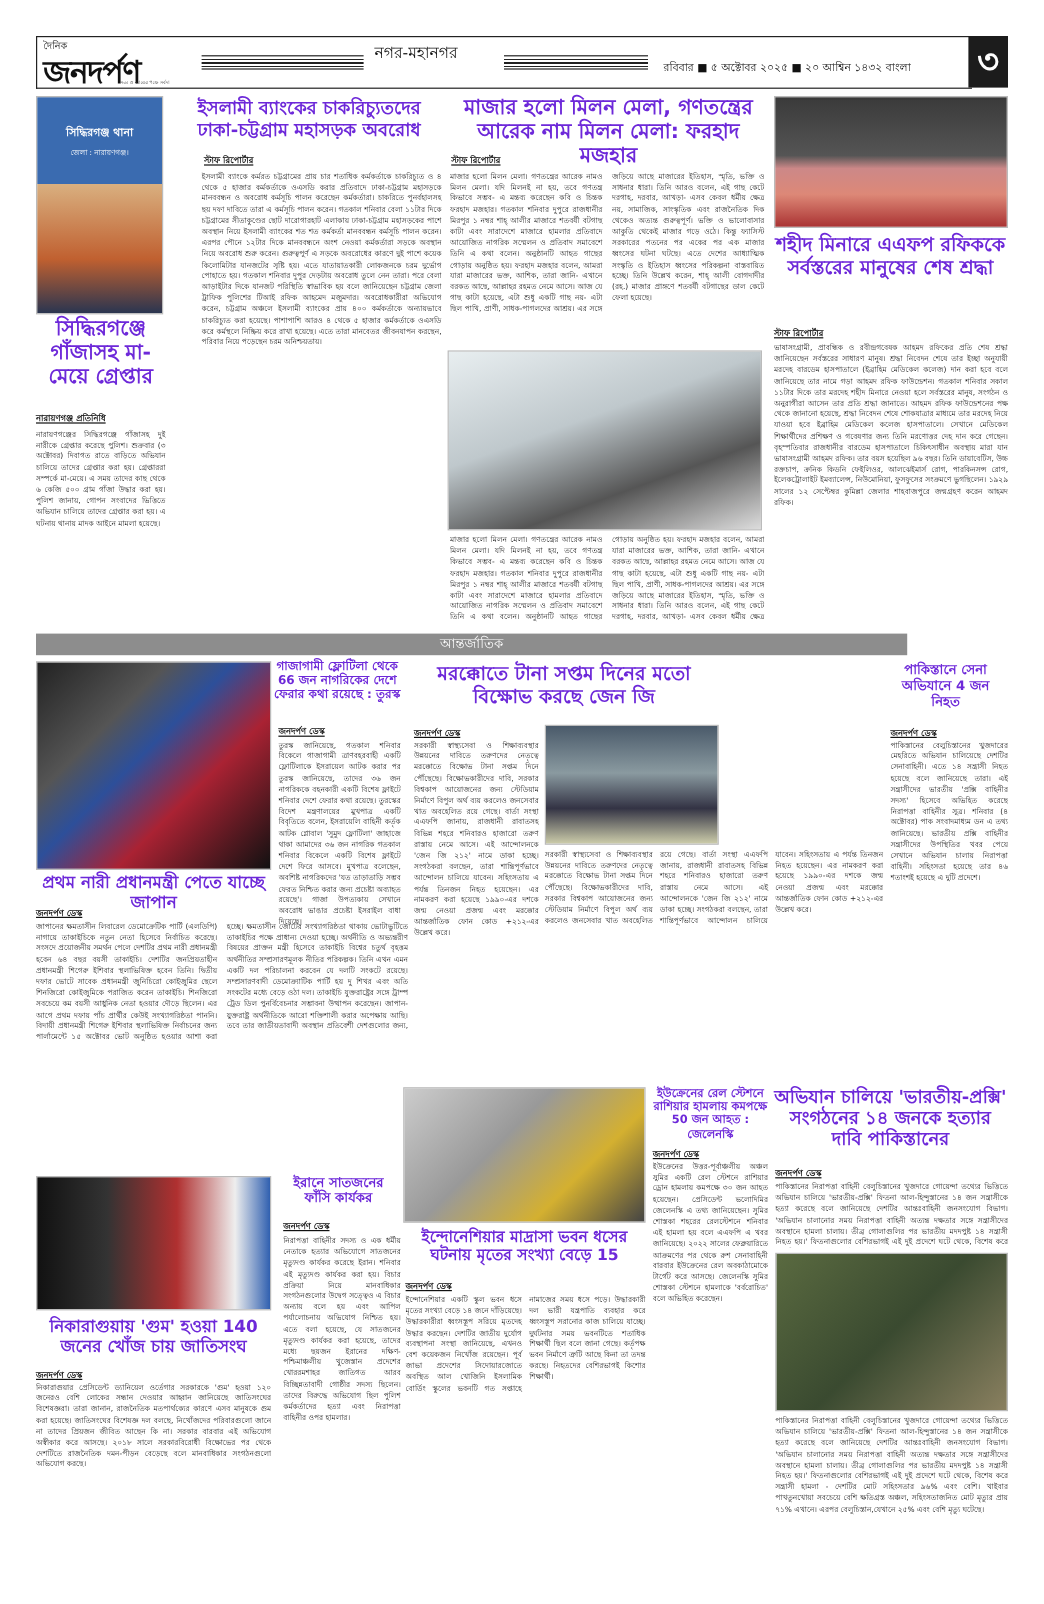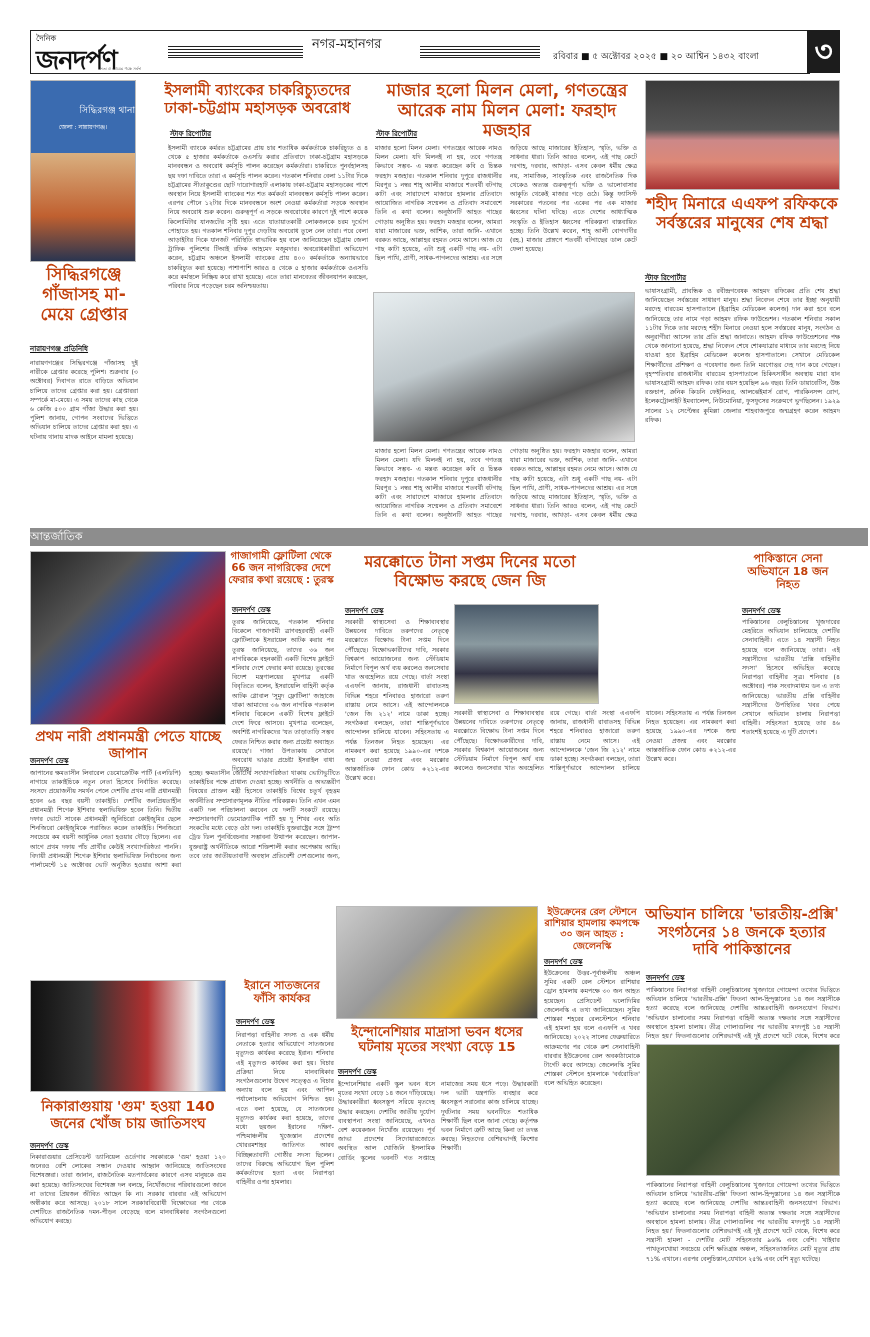--- a/index.html
+++ b/index.html
@@ -7,40 +7,40 @@
 .abs{position:absolute}
 .masthead{left:30px;top:30px;width:780px;height:44px;border:1px solid #222;border-right:none;background:#fff}
 .logo-small{left:36px;top:32px;font-size:8px}
 .logo{left:36px;top:40px;font-size:26px;font-weight:bold;letter-spacing:-1px;font-family:"DejaVu Serif",serif}
 .logo-tag{left:100px;top:66px;font-size:4px;color:#333}
 .lines{height:12px;border-top:1px solid #222;border-bottom:1px solid #222;background:repeating-linear-gradient(#fff 0 2px,#222 2px 3px)}
 .section{left:312px;top:34px;font-size:13px}
 .dateline{left:553px;top:49px;font-size:9px}
 .pagenum{left:807px;top:30px;width:33px;height:43px;background:#1c1c1c;color:#fff;font-size:28px;text-align:center;line-height:43px;font-weight:bold}
 .photo{background:linear-gradient(135deg,#7a8aa8,#3a4660 60%,#a06040);border:1px solid #bbb}
-.h1{font-family:"DejaVu Sans",sans-serif;text-align:center;line-height:1.18;font-weight:bold;color:#c2410c}
+.h1{font-family:"DejaVu Sans",sans-serif;text-align:center;line-height:1.18;font-weight:bold;color:#6d28d9}
 .byline{font-size:7px;text-decoration:underline;font-weight:bold}
 .body{font-size:6.2px;line-height:9.2px;text-align:justify;color:#222;overflow:hidden}
-.bar{left:30px;top:528px;width:838px;height:18px;background:#8d8d8d;color:#fff;text-align:left;font-size:11px;line-height:18px}
+.bar{left:30px;top:528px;width:726px;height:18px;background:#8d8d8d;color:#fff;text-align:center;font-size:11px;line-height:18px}
 </style>
 </head>
 <body>
 
 <div class="abs masthead"></div>
 <div class="abs logo-small">দৈনিক</div>
 <div class="abs logo">জনদর্পণ</div>
 <div class="abs logo-tag">সত্য ও ন্যায়ের পক্ষে সর্বদা</div>
 <div class="abs lines" style="left:168px;top:46px;width:135px"></div>
 <div class="abs section">নগর-মহানগর</div>
 <div class="abs lines" style="left:420px;top:46px;width:120px"></div>
 <div class="abs dateline">রবিবার ■ ৫ অক্টোবর ২০২৫ ■ ২০ আশ্বিন ১৪৩২ বাংলা</div>
 <div class="abs pagenum">৩</div>
 
 <div class="abs photo" style="left:30px;top:80px;width:106px;height:182px;background:linear-gradient(#3a6bb0 0,#3a6bb0 40%,#d9b080 40%,#c06030 75%,#2a3550)">
-  <div style="color:#fff;font-size:9px;text-align:right;margin-top:22px;font-weight:normal">সিদ্ধিরগঞ্জ থানা</div>
+  <div style="color:#fff;font-size:9px;text-align:center;margin-top:22px;font-weight:bold">সিদ্ধিরগঞ্জ থানা</div>
   <div style="color:#fff;font-size:6px;text-align:center;margin-top:4px">জেলা : নারায়ণগঞ্জ।</div>
 </div>
 <div class="abs h1" style="left:28px;top:264px;width:112px;font-size:17px">সিদ্ধিরগঞ্জে গাঁজাসহ মা-মেয়ে গ্রেপ্তার</div>
 <div class="abs byline" style="left:30px;top:343px">নারায়ণগঞ্জ প্রতিনিধি</div>
 <div class="abs body" style="left:30px;top:358px;width:108px;height:162px">নারায়ণগঞ্জের সিদ্ধিরগঞ্জে গাঁজাসহ দুই নারীকে গ্রেপ্তার করেছে পুলিশ। শুক্রবার (৩ অক্টোবর) দিবাগত রাতে বাড়িতে অভিযান চালিয়ে তাদের গ্রেপ্তার করা হয়। গ্রেপ্তাররা সম্পর্কে মা-মেয়ে। এ সময় তাদের কাছ থেকে ৬ কেজি ৫০০ গ্রাম গাঁজা উদ্ধার করা হয়। পুলিশ জানায়, গোপন সংবাদের ভিত্তিতে অভিযান চালিয়ে তাদের গ্রেপ্তার করা হয়। এ ঘটনায় থানায় মাদক আইনে মামলা হয়েছে।</div>
 
 <div class="abs h1" style="left:150px;top:82px;width:215px;font-size:15px">ইসলামী ব্যাংকের চাকরিচ্যুতদের ঢাকা-চট্টগ্রাম মহাসড়ক অবরোধ</div>
 <div class="abs byline" style="left:170px;top:128px">স্টাফ রিপোর্টার</div>
 <div class="abs body" style="left:168px;top:143px;width:200px;height:377px">ইসলামী ব্যাংকে কর্মরত চট্টগ্রামের প্রায় চার শতাধিক কর্মকর্তাকে চাকরিচ্যুত ও ৪ থেকে ৫ হাজার কর্মকর্তাকে ওএসডি করার প্রতিবাদে ঢাকা-চট্টগ্রাম মহাসড়কে মানববন্ধন ও অবরোধ কর্মসূচি পালন করেছেন কর্মকর্তারা। চাকরিতে পুনর্বহালসহ ছয় দফা দাবিতে তারা এ কর্মসূচি পালন করেন। গতকাল শনিবার বেলা ১১টার দিকে চট্টগ্রামের সীতাকুণ্ডের ছোট দারোগারহাট এলাকায় ঢাকা-চট্টগ্রাম মহাসড়কের পাশে অবস্থান নিয়ে ইসলামী ব্যাংকের শত শত কর্মকর্তা মানববন্ধন কর্মসূচি পালন করেন। এরপর পৌনে ১২টার দিকে মানববন্ধনে অংশ নেওয়া কর্মকর্তারা সড়কে অবস্থান নিয়ে অবরোধ শুরু করেন। গুরুত্বপূর্ণ এ সড়কে অবরোধের কারণে দুই পাশে কয়েক কিলোমিটার যানজটের সৃষ্টি হয়। এতে যাতায়াতকারী লোকজনকে চরম দুর্ভোগ পোহাতে হয়। গতকাল শনিবার দুপুর দেড়টায় অবরোধ তুলে নেন তারা। পরে বেলা আড়াইটার দিকে যানজট পরিস্থিতি স্বাভাবিক হয় বলে জানিয়েছেন চট্টগ্রাম জেলা ট্রাফিক পুলিশের টিআই রফিক আহমেদ মজুমদার। অবরোধকারীরা অভিযোগ করেন, চট্টগ্রাম অঞ্চলে ইসলামী ব্যাংকের প্রায় ৪০০ কর্মকর্তাকে অন্যায়ভাবে চাকরিচ্যুত করা হয়েছে। পাশাপাশি আরও ৪ থেকে ৫ হাজার কর্মকর্তাকে ওএসডি করে কর্মস্থলে নিষ্ক্রিয় করে রাখা হয়েছে। এতে তারা মানবেতর জীবনযাপন করছেন, পরিবার নিয়ে পড়েছেন চরম অনিশ্চয়তায়।</div>
 
@@ -65,30 +65,30 @@
 <div class="abs h1" style="left:226px;top:550px;width:110px;font-size:10px">গাজাগামী ফ্লোটিলা থেকে 66 জন নাগরিকের দেশে ফেরার কথা রয়েছে : তুরস্ক</div>
 <div class="abs byline" style="left:232px;top:604px">জনদর্পণ ডেস্ক</div>
 <div class="abs body" style="left:232px;top:617px;width:102px;height:250px">তুরস্ক জানিয়েছে, গতকাল শনিবার বিকেলে গাজাগামী ত্রাণবহরবাহী একটি ফ্লোটিলাকে ইসরায়েল আটক করার পর তুরস্ক জানিয়েছে, তাদের ৩৬ জন নাগরিককে বহনকারী একটি বিশেষ ফ্লাইটে শনিবার দেশে ফেরার কথা রয়েছে। তুরস্কের বিদেশ মন্ত্রণালয়ের মুখপাত্র একটি বিবৃতিতে বলেন, ইসরায়েলি বাহিনী কর্তৃক আটক গ্লোবাল 'সুমুদ ফ্লোটিলা' জাহাজে থাকা আমাদের ৩৬ জন নাগরিক গতকাল শনিবার বিকেলে একটি বিশেষ ফ্লাইটে দেশে ফিরে আসবে। মুখপাত্র বলেছেন, অবশিষ্ট নাগরিকদের 'যত তাড়াতাড়ি সম্ভব ফেরত নিশ্চিত করার জন্য প্রচেষ্টা অব্যাহত রয়েছে'। গাজা উপত্যকায় সেখানে অবরোধ ভাঙার প্রচেষ্টা ইসরাইল বাধা দিয়েছে।</div>
 
 <div class="abs h1" style="left:345px;top:553px;width:250px;font-size:16px">মরক্কোতে টানা সপ্তম দিনের মতো বিক্ষোভ করছে জেন জি</div>
 <div class="abs byline" style="left:345px;top:605px">জনদর্পণ ডেস্ক</div>
 <div class="abs body" style="left:345px;top:617px;width:104px;height:250px">সরকারী স্বাস্থ্যসেবা ও শিক্ষাব্যবস্থার উন্নয়নের দাবিতে তরুণদের নেতৃত্বে মরক্কোতে বিক্ষোভ টানা সপ্তম দিনে পৌঁছেছে। বিক্ষোভকারীদের দাবি, সরকার বিশ্বকাপ আয়োজনের জন্য স্টেডিয়াম নির্মাণে বিপুল অর্থ ব্যয় করলেও জনসেবার খাত অবহেলিত রয়ে গেছে। বার্তা সংস্থা এএফপি জানায়, রাজধানী রাবাতসহ বিভিন্ন শহরে শনিবারও হাজারো তরুণ রাস্তায় নেমে আসে। এই আন্দোলনকে 'জেন জি ২১২' নামে ডাকা হচ্ছে। সংগঠকরা বলছেন, তারা শান্তিপূর্ণভাবে আন্দোলন চালিয়ে যাবেন। সহিংসতায় এ পর্যন্ত তিনজন নিহত হয়েছেন। এর নামকরণ করা হয়েছে ১৯৯০-এর দশকে জন্ম নেওয়া প্রজন্ম এবং মরক্কোর আন্তর্জাতিক ফোন কোড +২১২-এর উল্লেখ করে।</div>
 <div class="abs photo" style="left:454px;top:604px;width:145px;height:100px;background:linear-gradient(#4a5a6a,#8a9aa0 40%,#334 70%,#cca)"></div>
 <div class="abs body" style="left:454px;top:708px;width:282px;height:165px;column-count:3;column-gap:6px">সরকারী স্বাস্থ্যসেবা ও শিক্ষাব্যবস্থার উন্নয়নের দাবিতে তরুণদের নেতৃত্বে মরক্কোতে বিক্ষোভ টানা সপ্তম দিনে পৌঁছেছে। বিক্ষোভকারীদের দাবি, সরকার বিশ্বকাপ আয়োজনের জন্য স্টেডিয়াম নির্মাণে বিপুল অর্থ ব্যয় করলেও জনসেবার খাত অবহেলিত রয়ে গেছে। বার্তা সংস্থা এএফপি জানায়, রাজধানী রাবাতসহ বিভিন্ন শহরে শনিবারও হাজারো তরুণ রাস্তায় নেমে আসে। এই আন্দোলনকে 'জেন জি ২১২' নামে ডাকা হচ্ছে। সংগঠকরা বলছেন, তারা শান্তিপূর্ণভাবে আন্দোলন চালিয়ে যাবেন। সহিংসতায় এ পর্যন্ত তিনজন নিহত হয়েছেন। এর নামকরণ করা হয়েছে ১৯৯০-এর দশকে জন্ম নেওয়া প্রজন্ম এবং মরক্কোর আন্তর্জাতিক ফোন কোড +২১২-এর উল্লেখ করে।</div>
 
-<div class="abs h1" style="left:738px;top:553px;width:100px;font-size:11px">পাকিস্তানে সেনা অভিযানে 18 জন নিহত</div>
+<div class="abs h1" style="left:738px;top:553px;width:100px;font-size:11px">পাকিস্তানে সেনা অভিযানে 4 জন নিহত</div>
 <div class="abs byline" style="left:742px;top:605px">জনদর্পণ ডেস্ক</div>
 <div class="abs body" style="left:742px;top:617px;width:98px;height:250px">পাকিস্তানের বেলুচিস্তানের খুজদারের মেহরিতে অভিযান চালিয়েছে দেশটির সেনাবাহিনী। এতে ১৪ সন্ত্রাসী নিহত হয়েছে বলে জানিয়েছে তারা। এই সন্ত্রাসীদের ভারতীয় 'প্রক্সি বাহিনীর সদস্য' হিসেবে অভিহিত করেছে নিরাপত্তা বাহিনীর সূত্র। শনিবার (৪ অক্টোবর) পাক সংবাদমাধ্যম ডন এ তথ্য জানিয়েছে। ভারতীয় প্রক্সি বাহিনীর সন্ত্রাসীদের উপস্থিতির খবর পেয়ে সেখানে অভিযান চালায় নিরাপত্তা বাহিনী। সহিংসতা হয়েছে তার ৪৬ শতাংশই হয়েছে এ দুটি প্রদেশে।</div>
 
 <div class="abs photo" style="left:336px;top:906px;width:202px;height:113px;background:linear-gradient(135deg,#ccc,#999 40%,#d4b030 70%,#444)"></div>
 <div class="abs h1" style="left:336px;top:1024px;width:202px;font-size:13px">ইন্দোনেশিয়ার মাদ্রাসা ভবন ধসের ঘটনায় মৃতের সংখ্যা বেড়ে 15</div>
 <div class="abs byline" style="left:338px;top:1066px">জনদর্পণ ডেস্ক</div>
 <div class="abs body" style="left:338px;top:1079px;width:200px;height:240px;column-count:2;column-gap:6px">ইন্দোনেশিয়ার একটি স্কুল ভবন ধসে মৃতের সংখ্যা বেড়ে ১৪ জনে দাঁড়িয়েছে। উদ্ধারকারীরা ধ্বংসস্তূপ সরিয়ে মৃতদেহ উদ্ধার করছেন। দেশটির জাতীয় দুর্যোগ ব্যবস্থাপনা সংস্থা জানিয়েছে, এখনও বেশ কয়েকজন নিখোঁজ রয়েছেন। পূর্ব জাভা প্রদেশের সিদোয়ারজোতে অবস্থিত আল খোজিনি ইসলামিক বোর্ডিং স্কুলের ভবনটি গত সপ্তাহে নামাজের সময় ধসে পড়ে। উদ্ধারকারী দল ভারী যন্ত্রপাতি ব্যবহার করে ধ্বংসস্তূপ সরানোর কাজ চালিয়ে যাচ্ছে। দুর্ঘটনার সময় ভবনটিতে শতাধিক শিক্ষার্থী ছিল বলে জানা গেছে। কর্তৃপক্ষ ভবন নির্মাণে ত্রুটি আছে কিনা তা তদন্ত করছে। নিহতদের বেশিরভাগই কিশোর শিক্ষার্থী।</div>
 
-<div class="abs h1" style="left:542px;top:906px;width:100px;font-size:9.5px">ইউক্রেনের রেল স্টেশনে রাশিয়ার হামলায় কমপক্ষে ৩০ জন আহত : জেলেনস্কি</div>
+<div class="abs h1" style="left:542px;top:906px;width:100px;font-size:9.5px">ইউক্রেনের রেল স্টেশনে রাশিয়ার হামলায় কমপক্ষে 50 জন আহত : জেলেনস্কি</div>
 <div class="abs byline" style="left:544px;top:956px">জনদর্পণ ডেস্ক</div>
 <div class="abs body" style="left:544px;top:968px;width:96px;height:350px">ইউক্রেনের উত্তর-পূর্বাঞ্চলীয় অঞ্চল সুমির একটি রেল স্টেশনে রাশিয়ার ড্রোন হামলায় কমপক্ষে ৩০ জন আহত হয়েছেন। প্রেসিডেন্ট ভলোদিমির জেলেনস্কি এ তথ্য জানিয়েছেন। সুমির শোস্তকা শহরের রেলস্টেশনে শনিবার এই হামলা হয় বলে এএফপি এ খবর জানিয়েছে। ২০২২ সালের ফেব্রুয়ারিতে আক্রমণের পর থেকে রুশ সেনাবাহিনী বারবার ইউক্রেনের রেল অবকাঠামোকে টার্গেট করে আসছে। জেলেনস্কি সুমির শোস্তকা স্টেশনে হামলাকে 'বর্বরোচিত' বলে অভিহিত করেছেন।</div>
 
 <div class="abs h1" style="left:644px;top:906px;width:196px;font-size:15px">অভিযান চালিয়ে 'ভারতীয়-প্রক্সি' সংগঠনের ১৪ জনকে হত্যার দাবি পাকিস্তানের</div>
 <div class="abs byline" style="left:646px;top:972px">জনদর্পণ ডেস্ক</div>
 <div class="abs body" style="left:646px;top:985px;width:194px;height:55px">পাকিস্তানের নিরাপত্তা বাহিনী বেলুচিস্তানের খুজদারে গোয়েন্দা তথ্যের ভিত্তিতে অভিযান চালিয়ে 'ভারতীয়-প্রক্সি' ফিতনা আল-হিন্দুস্তানের ১৪ জন সন্ত্রাসীকে হত্যা করেছে বলে জানিয়েছে দেশটির আন্তঃবাহিনী জনসংযোগ বিভাগ। 'অভিযান চালানোর সময় নিরাপত্তা বাহিনী অত্যন্ত দক্ষতার সঙ্গে সন্ত্রাসীদের অবস্থানে হামলা চালায়। তীব্র গোলাগুলির পর ভারতীয় মদদপুষ্ট ১৪ সন্ত্রাসী নিহত হয়।' ফিতনাগুলোর বেশিরভাগই এই দুই প্রদেশে ঘটে থেকে, বিশেষ করে সন্ত্রাসী হামলা - দেশটির মোট সহিংসতার ৯৬% এবং বেশি। খাইবার পাখতুনখোয়া সবচেয়ে বেশি ক্ষতিগ্রস্ত অঞ্চল, সহিংসতাজনিত মোট মৃত্যুর প্রায় ৭১% এখানে। এরপর বেলুচিস্তান,যেখানে ২৫% এবং বেশি মৃত্যু ঘটেছে।</div>
 <div class="abs photo" style="left:646px;top:1044px;width:194px;height:132px;background:linear-gradient(135deg,#5a6a40,#3a4a30 50%,#8a8060)"></div>
 <div class="abs body" style="left:646px;top:1180px;width:194px;height:140px">পাকিস্তানের নিরাপত্তা বাহিনী বেলুচিস্তানের খুজদারে গোয়েন্দা তথ্যের ভিত্তিতে অভিযান চালিয়ে 'ভারতীয়-প্রক্সি' ফিতনা আল-হিন্দুস্তানের ১৪ জন সন্ত্রাসীকে হত্যা করেছে বলে জানিয়েছে দেশটির আন্তঃবাহিনী জনসংযোগ বিভাগ। 'অভিযান চালানোর সময় নিরাপত্তা বাহিনী অত্যন্ত দক্ষতার সঙ্গে সন্ত্রাসীদের অবস্থানে হামলা চালায়। তীব্র গোলাগুলির পর ভারতীয় মদদপুষ্ট ১৪ সন্ত্রাসী নিহত হয়।' ফিতনাগুলোর বেশিরভাগই এই দুই প্রদেশে ঘটে থেকে, বিশেষ করে সন্ত্রাসী হামলা - দেশটির মোট সহিংসতার ৯৬% এবং বেশি। খাইবার পাখতুনখোয়া সবচেয়ে বেশি ক্ষতিগ্রস্ত অঞ্চল, সহিংসতাজনিত মোট মৃত্যুর প্রায় ৭১% এখানে। এরপর বেলুচিস্তান,যেখানে ২৫% এবং বেশি মৃত্যু ঘটেছে।</div>
 
 <div class="abs photo" style="left:30px;top:980px;width:196px;height:112px;background:linear-gradient(90deg,#111 0,#333 30%,#b03030 60%,#eee 85%,#3060b0)"></div>

